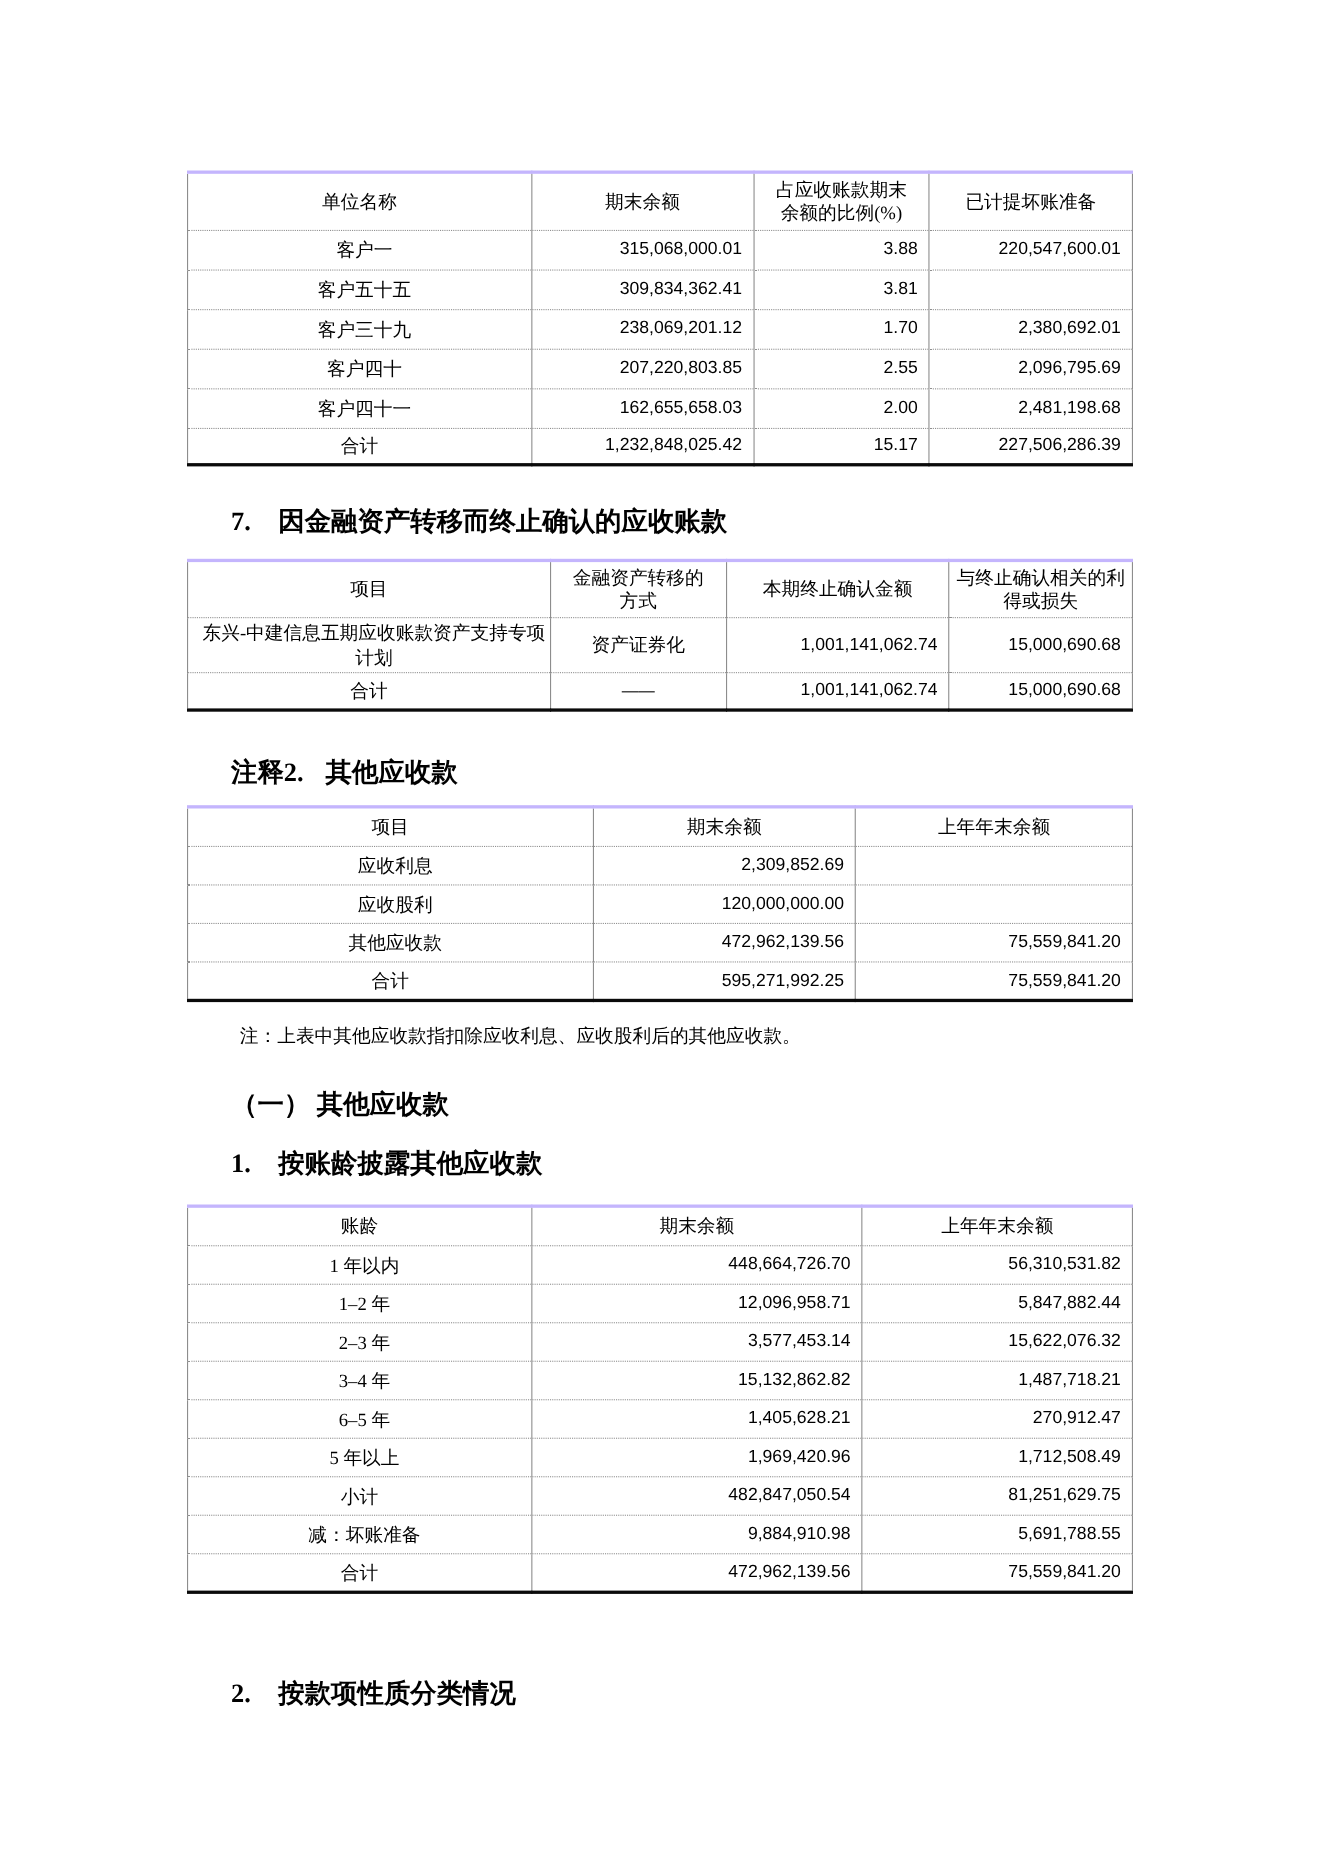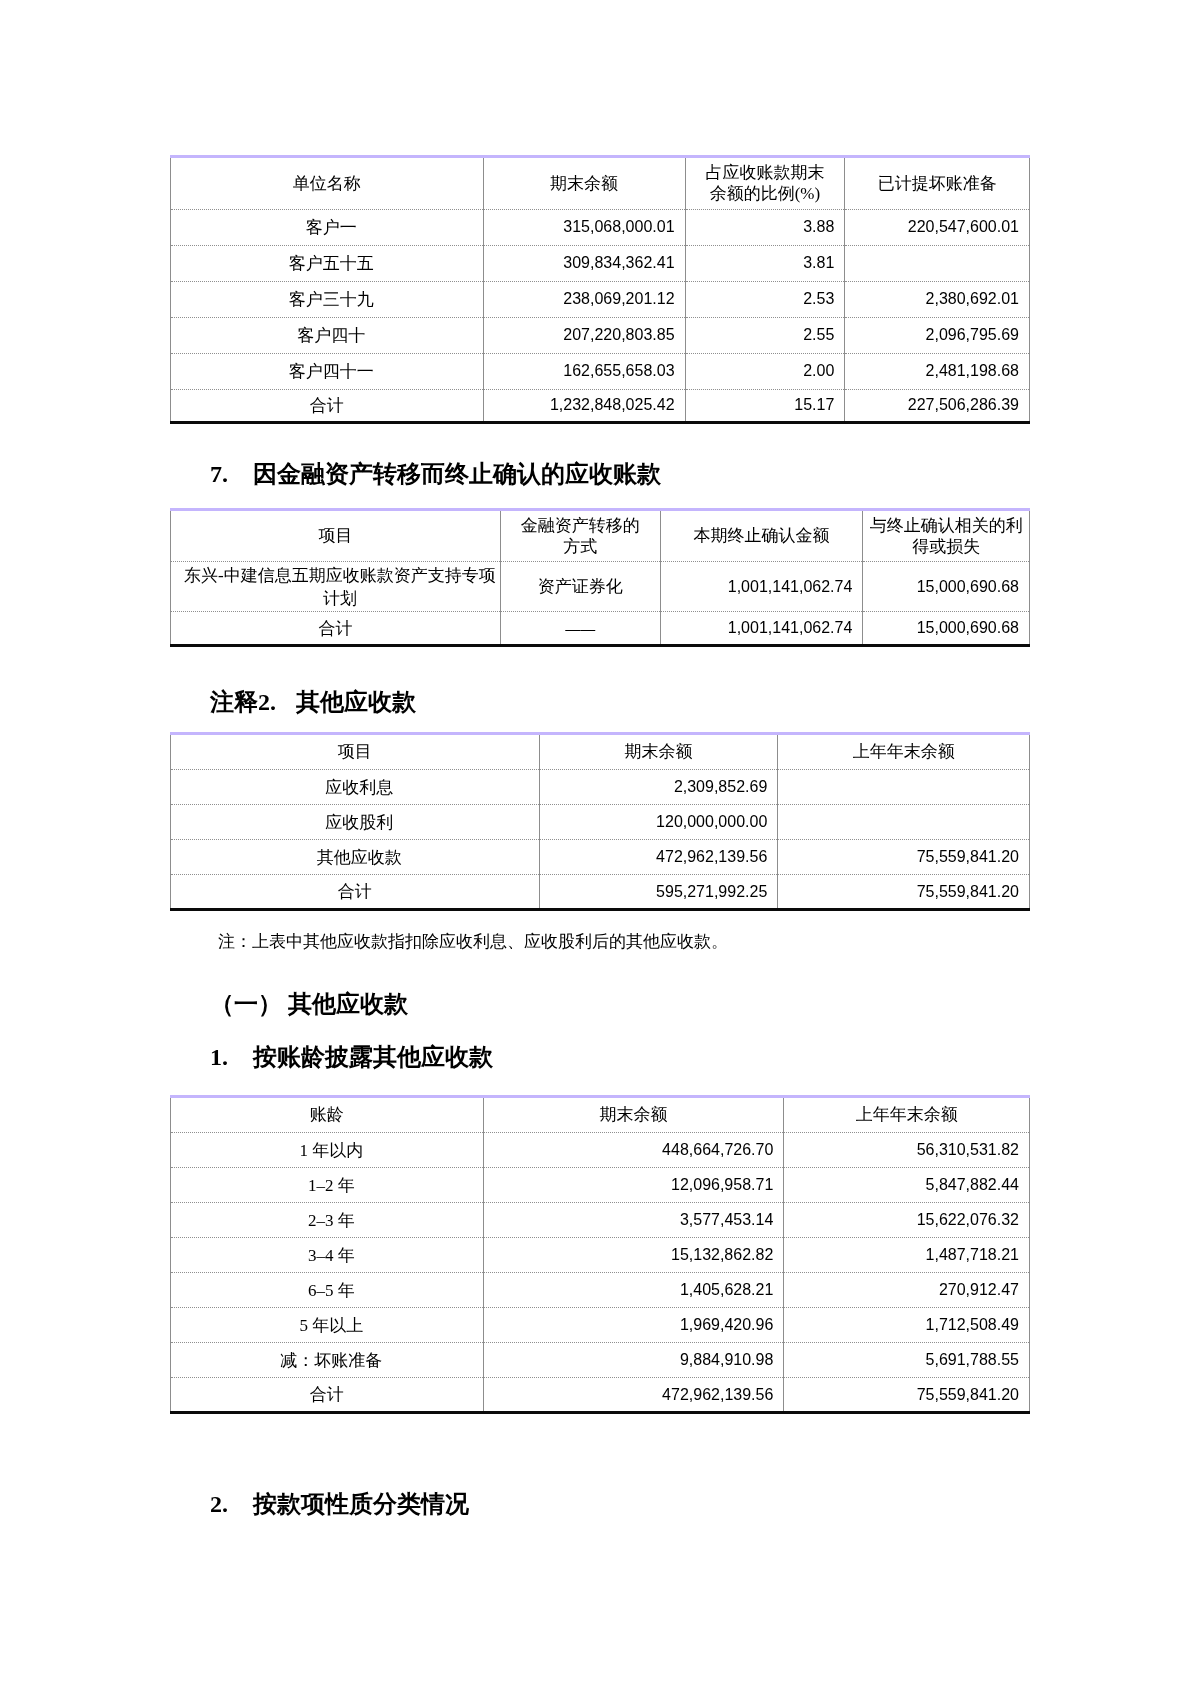--- a/index.html
+++ b/index.html
@@ -91,21 +91,21 @@
     </tr>
     <tr>
       <td class="t">客户五十五</td>
       <td class="n">309,834,362.41</td>
       <td class="n">3.81</td>
       <td class="n"></td>
     </tr>
     <tr>
       <td class="t">客户三十九</td>
       <td class="n">238,069,201.12</td>
-      <td class="n">2.53</td>
+      <td class="n">1.70</td>
       <td class="n">2,380,692.01</td>
     </tr>
     <tr>
       <td class="t">客户四十</td>
       <td class="n">207,220,803.85</td>
       <td class="n">2.55</td>
       <td class="n">2,096,795.69</td>
     </tr>
     <tr>
       <td class="t">客户四十一</td>
@@ -242,20 +242,25 @@
       <td class="t">6–5 年</td>
       <td class="n">1,405,628.21</td>
       <td class="n">270,912.47</td>
     </tr>
     <tr>
       <td class="t">5 年以上</td>
       <td class="n">1,969,420.96</td>
       <td class="n">1,712,508.49</td>
     </tr>
     <tr>
+      <td class="c">小计</td>
+      <td class="n">482,847,050.54</td>
+      <td class="n">81,251,629.75</td>
+    </tr>
+    <tr>
       <td class="t">减：坏账准备</td>
       <td class="n">9,884,910.98</td>
       <td class="n">5,691,788.55</td>
     </tr>
     <tr class="total">
       <td class="c">合计</td>
       <td class="n">472,962,139.56</td>
       <td class="n">75,559,841.20</td>
     </tr>
   </tbody>

